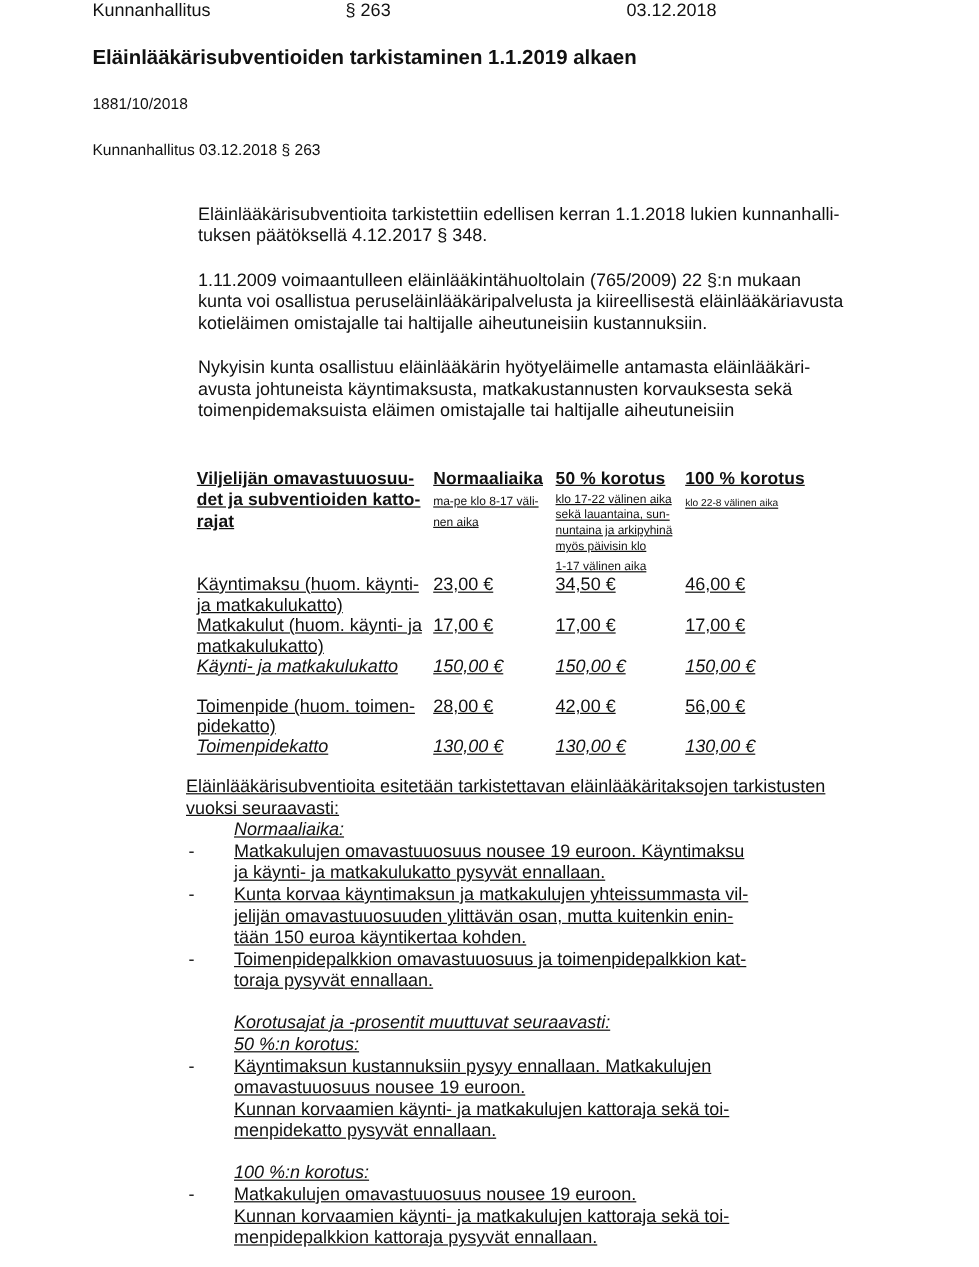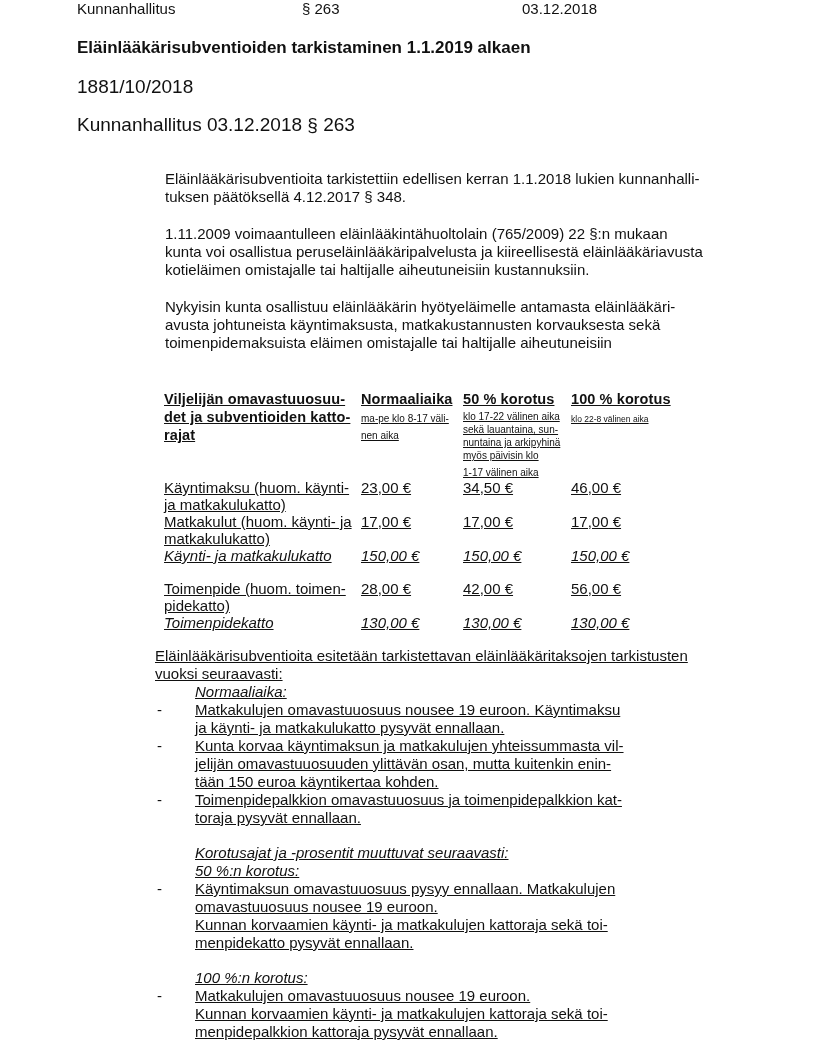--- a/index.html
+++ b/index.html
@@ -4,40 +4,40 @@
 <style>
   html, body { margin: 0; padding: 0; background: #ffffff; }
   body {
     width: 816px; height: 1056px; position: relative; overflow: hidden;
     font-family: "Liberation Sans", sans-serif; color: #111111;
     font-size: 15px;
   }
   .abs { position: absolute; white-space: nowrap; }
   .hdr { top: 0px; font-size: 15px; line-height: 18px; }
   .title { left: 77px; top: 38px; font-size: 17px; font-weight: bold; line-height: 20px; }
-  .meta { left: 77px; font-size: 19px; line-height: 18px; }
+  .meta { left: 77px; font-size: 13px; line-height: 18px; }
   .body { position: absolute; left: 165px; width: 580px; font-size: 15px; line-height: 18px; }
   .body p { margin: 0; }
   table.t { position: absolute; left: 164px; top: 390px; border-collapse: collapse; font-size: 15px; }
   table.t td { padding: 0; vertical-align: top; line-height: 17px; text-decoration: underline; }
   .c0 { width: 197px; } .c1 { width: 102px; } .c2 { width: 108px; } .c3 { width: 110px; }
   .th-main { font-weight: bold; font-size: 14.5px; line-height: 18px; letter-spacing: 0.1px; }
   .th-sub { font-size: 10px; line-height: 13px; margin-top: 2px; }
   .th-sub.tiny { font-size: 8.5px; margin-top: 5px; }
   .it { font-style: italic; }
   .list { position: absolute; left: 155px; width: 580px; font-size: 15px; line-height: 18px; text-decoration: underline; }
   .row { position: relative; padding-left: 40px; }
   .dash { position: absolute; left: 2px; top: 0; }
   .ind { padding-left: 40px; }
 </style>
 </head>
 <body>
 
 <div class="abs hdr" style="left:77px">Kunnanhallitus</div>
-<div class="abs hdr" style="left:302px">§ 263</div>
+<div class="abs hdr" style="left:288px">§ 263</div>
 <div class="abs hdr" style="left:522px">03.12.2018</div>
 
 <div class="abs title">Eläinlääkärisubventioiden tarkistaminen 1.1.2019 alkaen</div>
 <div class="abs meta" style="top:78px">1881/10/2018</div>
 <div class="abs meta" style="top:116px">Kunnanhallitus 03.12.2018 § 263</div>
 
 <div class="body" style="top:170px">
   <p>Eläinlääkärisubventioita tarkistettiin edellisen kerran 1.1.2018 lukien kunnanhalli-</p>
   <p>tuksen päätöksellä 4.12.2017 § 348.</p>
 </div>
@@ -147,21 +147,21 @@
     <span class="dash">-</span>
     <div>Toimenpidepalkkion omavastuuosuus ja toimenpidepalkkion kat-</div>
     <div>toraja pysyvät ennallaan.</div>
   </div>
 
   <div style="height:17px"></div>
   <div class="ind it">Korotusajat ja -prosentit muuttuvat seuraavasti:</div>
   <div class="ind it">50 %:n korotus:</div>
   <div class="row">
     <span class="dash">-</span>
-    <div>Käyntimaksun omavastuuosuus pysyy ennallaan. Matkakulujen</div>
+    <div>Käyntimaksun kustannuksiin pysyy ennallaan. Matkakulujen</div>
     <div>omavastuuosuus nousee 19 euroon.</div>
   </div>
   <div class="ind">Kunnan korvaamien käynti- ja matkakulujen kattoraja sekä toi-</div>
   <div class="ind">menpidekatto pysyvät ennallaan.</div>
 
   <div style="height:17px"></div>
   <div class="ind it">100 %:n korotus:</div>
   <div class="row">
     <span class="dash">-</span>
     <div>Matkakulujen omavastuuosuus nousee 19 euroon.</div>

